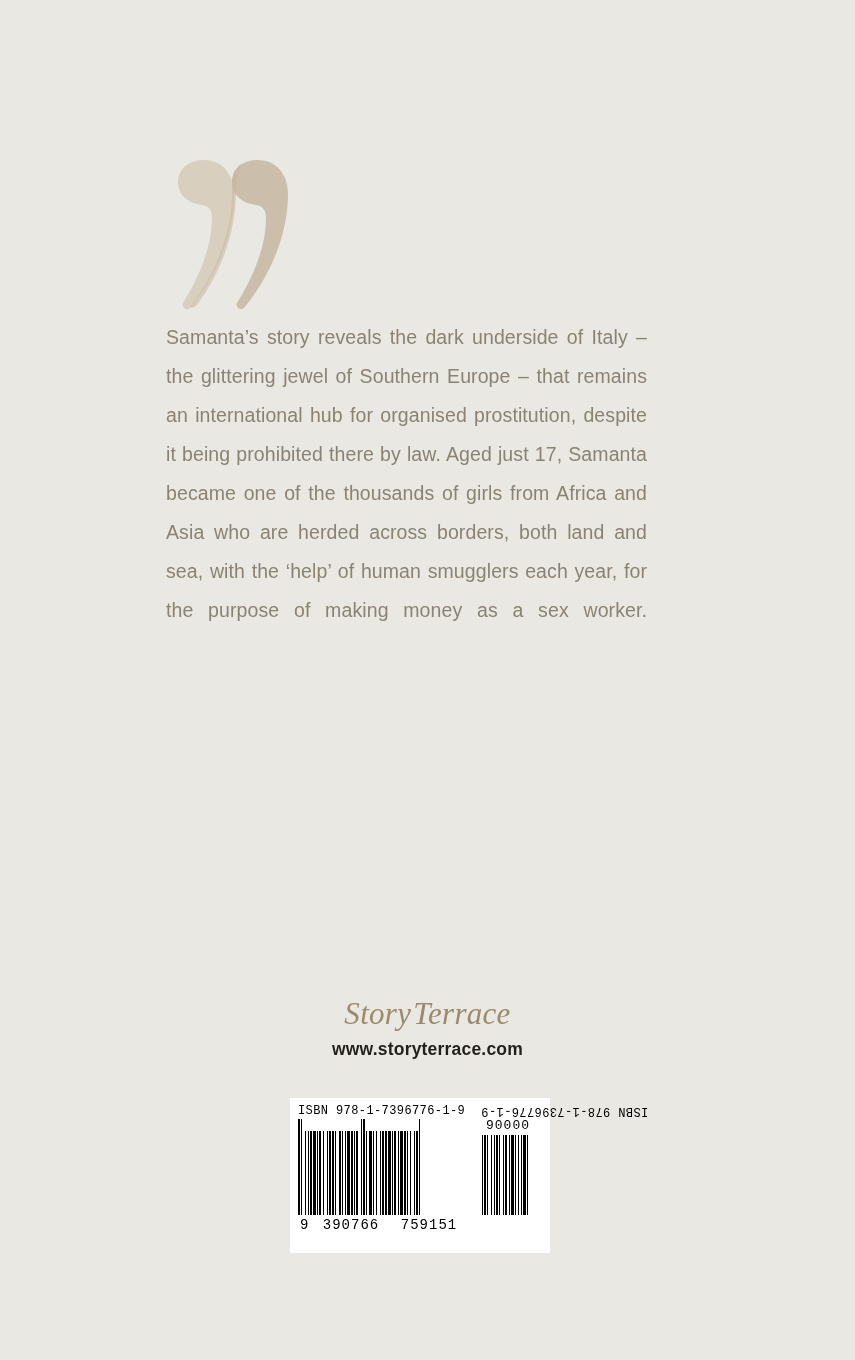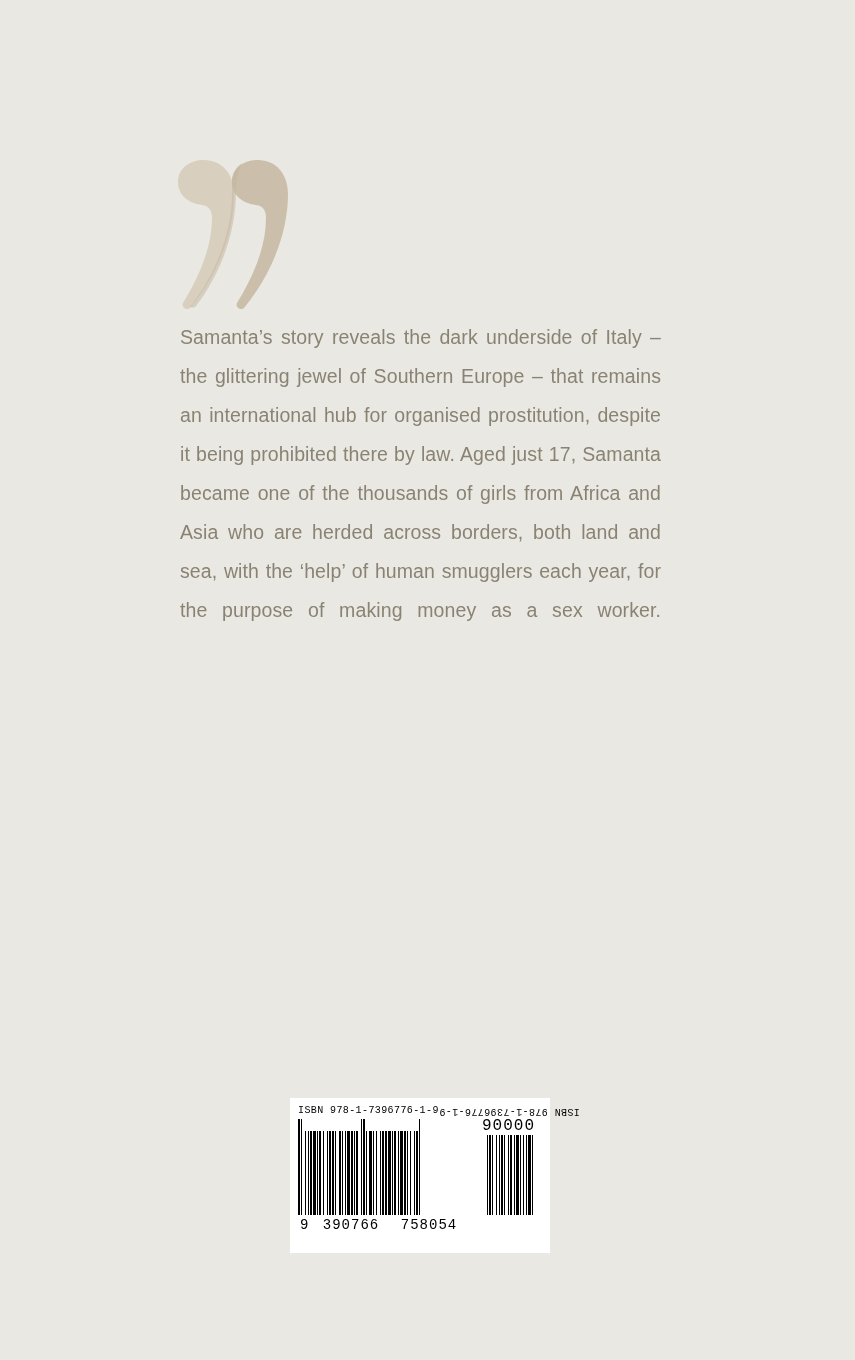--- a/index.html
+++ b/index.html
@@ -29,21 +29,21 @@
     width: 120px;
     height: 150px;
   }
   .quote-mark svg {
     display: block;
   }
 
   
   .blurb {
     position: absolute;
-    left: 180px;
+    left: 166px;
     top: 318px;
     width: 481px;
   }
   .blurb p {
     margin: 0;
     color: #8a8374;
     font-family: "Liberation Sans", sans-serif;
     font-size: 19.5px;
     line-height: 39px;
     text-align: justify;
@@ -98,25 +98,26 @@
     height: 155px;
     background: #ffffff;
     box-sizing: border-box;
     padding: 6px 8px 4px 8px;
   }
   .barcode-top {
     display: flex;
     justify-content: space-between;
     align-items: flex-start;
     font-family: "Liberation Mono", monospace;
-    font-size: 10px;
+    font-size: 12px;
     color: #000;
     letter-spacing: 0.4px;
     height: 14px;
     line-height: 14px;
+    gap: 16px;
   }
   .isbn-text { white-space: nowrap; }
   .isbn-flip {
     transform: rotate(180deg);
     white-space: nowrap;
   }
   .barcode-main {
     display: flex;
     align-items: flex-start;
     gap: 14px;
@@ -133,21 +134,21 @@
     height: 100%;
   }
   .bars span.short { height: 88%; }
   .addon-col {
     display: flex;
     flex-direction: column;
     align-items: flex-end;
   }
   .addon-num {
     font-family: "Liberation Mono", monospace;
-    font-size: 16px;
+    font-size: 13px;
     letter-spacing: 1px;
     color: #000;
     height: 16px;
     line-height: 14px;
   }
   .addon-bars {
     display: flex;
     align-items: flex-end;
     height: 80px;
   }
@@ -180,20 +181,22 @@
       <path d="M56 22 C56 8, 68 0, 82 0 C100 0, 112 14, 112 34 C112 72, 96 114, 68 148 C65 151, 59 147, 61 143 C80 112, 90 84, 90 58 C90 50, 87 46, 80 45 C66 43, 56 35, 56 22 Z" fill="#cbbfab"></path>
       <path d="M56 22 C56 14, 60 7, 66 3 C62 12, 60 22, 60 32 C60 70, 46 112, 20 146 C18 148, 16 148, 14 147 C40 114, 56 72, 56 34 Z" fill="#c4b7a1" opacity="0.55"></path>
     </svg>
   </div>
 
   <div class="blurb">
     <p class="para-1">Samanta’s story reveals the dark underside of Italy – the glittering jewel of Southern Europe – that remains an international hub for organised prostitution, despite it being prohibited there by law. Aged just 17, Samanta became one of the thousands of girls from Africa and Asia who are herded across borders, both land and sea, with the ‘help’ of human smugglers each year, for the purpose of making money as a sex worker.</p>
   </div>
 
   <div class="footer">
+    <div class="logo"><span class="logo-1">Story</span><span class="logo-2">Terrace</span></div>
+    <div class="site-url">www.storyterrace.com</div>
   </div>
 
   <div class="barcode-wrap">
     <div class="barcode-top">
       <div class="isbn-text">ISBN 978-1-7396776-1-9</div>
       <div class="isbn-flip">ISBN 978-1-7396776-1-9</div>
     </div>
     <div class="barcode-main">
       <div class="barcode-left">
         <div class="bars" id="ean-bars">
@@ -274,21 +277,21 @@
             <span class="short" style="width:1px;background:#000"></span>
             <span class="short" style="width:1px;background:transparent"></span>
             <span class="short" style="width:2px;background:#000"></span>
             <span class="" style="width:1px;background:transparent"></span>
             <span class="" style="width:1px;background:#000"></span>
             <span class="" style="width:2px;background:transparent"></span>
           </div>
         <div class="ean-digits">
           <span class="d1">9</span>
           <span class="d-left">390766</span>
-          <span class="d-right">758054</span>
+          <span class="d-right">759151</span>
         </div>
       </div>
       <div class="addon-col">
         <div class="addon-num">90000</div>
         <div class="addon-bars" id="addon-bars">
             <span style="width:1px;background:#000"></span>
             <span style="width:1px;background:transparent"></span>
             <span style="width:2px;background:#000"></span>
             <span style="width:1px;background:transparent"></span>
             <span style="width:1px;background:#000"></span>

